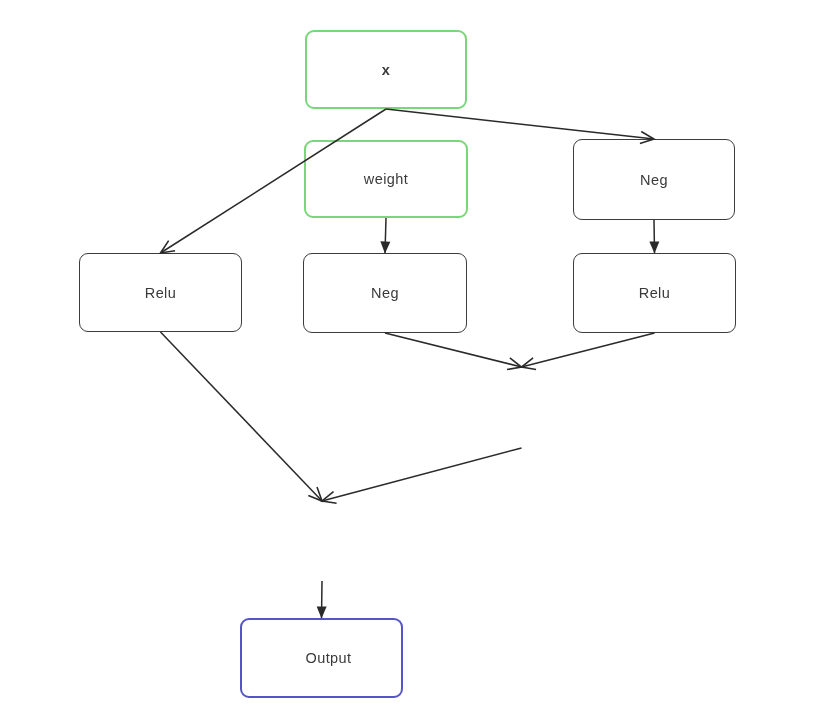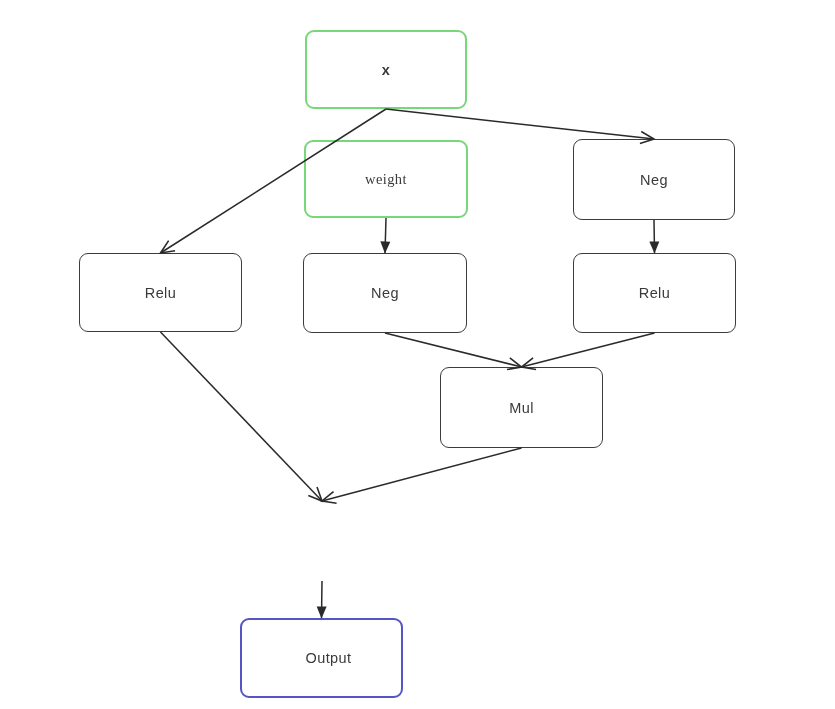--- a/index.html
+++ b/index.html
@@ -50,43 +50,40 @@
 </style>
 </head>
 <body>
 
 <div class="canvas">
 
   <div class="node input" id="node-x" style="left:305px; top:30px; width:162px; height:79px;">
     <span>x</span>
   </div>
 
-  <div class="node input" id="node-weight" style="left:304px; top:140px; width:164px; height:78px;font-family:Liberation Serif, serif;">
+  <div class="node input" id="node-weight" style="left:304px; top:140px; width:164px; height:78px;">
     <span>weight</span>
   </div>
 
   <div class="node op" id="node-neg-right" style="left:573px; top:139px; width:162px; height:81px;">
     <span>Neg</span>
   </div>
 
   <div class="node op" id="node-relu-left" style="left:79px; top:253px; width:163px; height:79px;">
     <span>Relu</span>
   </div>
 
   <div class="node op" id="node-neg-mid" style="left:303px; top:253px; width:164px; height:80px;">
     <span>Neg</span>
   </div>
 
   <div class="node op" id="node-relu-right" style="left:573px; top:253px; width:163px; height:80px;">
     <span>Relu</span>
   </div>
 
-  <div class="node op" id="node-mul" style="left:440px; top:367px; width:163px; height:81px;">
-    <span>Mul</span>
-  </div>
 
 
   <div class="node output" id="node-output" style="left:240px; top:618px; width:163px; height:80px;">
     <span>Output</span>
   </div>
 
   <svg id="edge-layer" width="835" height="709" xmlns="http://www.w3.org/2000/svg">
     <defs>
       <marker id="arrow-solid" markerUnits="userSpaceOnUse" viewBox="0 0 14 12" markerWidth="14" markerHeight="12" refX="12.5" refY="6" orient="auto">
         <path d="M1,1 L13,6 L1,11 Z" style="fill: var(--edge, #2a2a2a);"></path>

